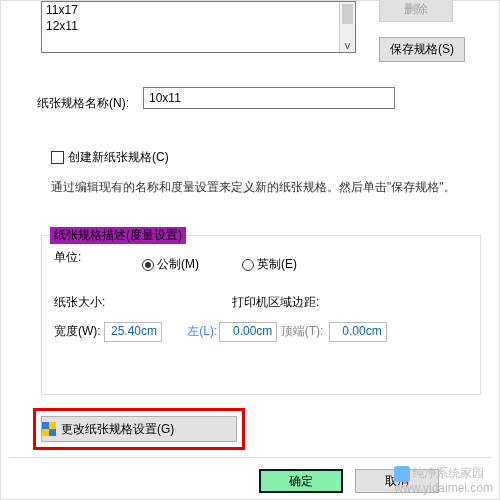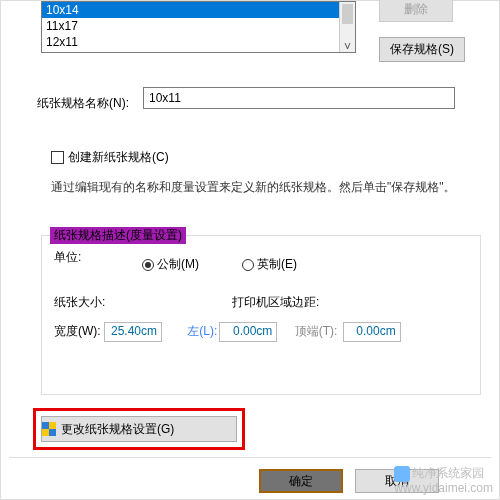--- a/index.html
+++ b/index.html
@@ -9,60 +9,59 @@
 .listbox .opt{padding:0 4px;line-height:16px;font-size:12px}
 .listbox .sel{background:#0078d7;color:#fff}
 .sbar{position:absolute;right:0;top:0;width:16px;height:52px;background:#f0f0f0;border-left:1px solid #ccc}
 .sbar .thumb{position:absolute;left:2px;right:2px;top:2px;height:20px;background:#cdcdcd}
 .sbar .arrd{position:absolute;left:0;right:0;bottom:0;height:14px;text-align:center;line-height:14px;color:#555}
 .btn{display:inline-block;background:#e1e1e1;border:1px solid #adadad;padding:3px 10px;text-align:center;min-width:74px}
 .btn.dis{color:#a0a0a0;border-color:#ccc}
 .delbtn{position:absolute;left:378px;top:-4px}
 .savebtn{position:absolute;left:378px;top:36px}
 .namelabel{position:absolute;left:36px;top:94px}
-.nameinput{position:absolute;left:142px;top:86px;width:312px;height:22px;border:1px solid #7a7a7a;padding:2px 5px;background:#fff}
+.nameinput{position:absolute;left:142px;top:86px;width:252px;height:22px;border:1px solid #7a7a7a;padding:2px 5px;background:#fff}
 .cbrow{position:absolute;left:50px;top:148px}
 .cbrow .cb{display:inline-block;width:13px;height:13px;border:1px solid #333;vertical-align:middle;margin-right:4px;background:#fff}
 .desc{position:absolute;left:50px;top:176px;right:30px;line-height:20px;color:#333}
 .group{position:absolute;left:40px;top:234px;right:18px;height:160px;border:1px solid #ddd}
 .group .legend{position:absolute;left:8px;top:-9px;background:#a21caf;padding:0 4px}
 .unitlabel{position:absolute;left:12px;top:13px}
 .radio{display:inline-block;width:12px;height:12px;border:1px solid #333;border-radius:50%;vertical-align:middle;margin-right:3px;position:relative;background:#fff}
 .radio.on::after{content:"";position:absolute;left:2px;top:2px;width:6px;height:6px;background:#333;border-radius:50%}
 .r1{position:absolute;left:100px;top:20px}
 .r2{position:absolute;left:200px;top:20px}
 .sizelabel{position:absolute;left:12px;top:58px}
 .marginlabel{position:absolute;left:190px;top:58px}
 .dimrow1{position:absolute;left:12px;top:86px;width:100%}
 .dimrow2{position:absolute;left:12px;top:120px;width:100%}
 .dl{display:inline-block}
 .nin{display:inline-block;width:58px;height:20px;border:1px solid #bbb;background:#fff;padding:1px 4px;text-align:right;color:#0369a1;margin-left:2px}
 .wl{width:48px;display:inline-block}
 .ll{width:30px;display:inline-block;margin-left:22px;color:#3b82f6}
-.tl{width:46px;display:inline-block;margin-left:14px;color:#888}
+.tl{width:46px;display:inline-block;color:#888}
 .chgbtn{position:absolute;left:40px;top:415px;width:196px;height:26px;background:#e1e1e1;border:1px solid #adadad;display:flex;align-items:center;}
 .redbox{position:absolute;left:32px;top:407px;width:212px;height:42px;border:3px solid #e60000}
 .shield{display:inline-block;width:14px;height:14px;margin-right:5px;position:relative}
 .shield::before{content:"";position:absolute;left:0;top:0;width:7px;height:7px;background:#2e7cd6}
 .shield::after{content:"";position:absolute;right:0;bottom:0;width:7px;height:7px;background:#2e7cd6}
 .shield .y1{position:absolute;right:0;top:0;width:7px;height:7px;background:#f9c80e}
 .shield .y2{position:absolute;left:0;bottom:0;width:7px;height:7px;background:#f9c80e}
 .sep{position:absolute;left:8px;right:8px;top:456px;height:1px;background:#ddd}
-.okbtn{position:absolute;left:258px;top:468px;width:84px;height:24px;background:#737373;border:2px solid #a16207;display:flex;align-items:center;justify-content:center}
+.okbtn{position:absolute;left:258px;top:468px;width:84px;height:24px;background:#86efac;border:2px solid #0f172a;display:flex;align-items:center;justify-content:center}
 .cancelbtn{position:absolute;left:354px;top:468px;width:84px;height:24px;background:#e1e1e1;border:1px solid #adadad;display:flex;align-items:center;justify-content:center}
 .wm{position:absolute;right:6px;bottom:4px;text-align:left;font-size:11px;color:#bdbdbd;line-height:13px}
 .wm .ic{display:inline-block;width:16px;height:16px;background:#6fb8ff;border-radius:3px;vertical-align:middle;margin-right:2px}
 </style>
 </head>
 <body>
 
 <div class="panel">
 
   <div class="listbox">
-    <div class="opt sel">10x14</div>
     <div class="opt">11x17</div>
     <div class="opt">12x11</div>
     <div class="sbar">
       <div class="thumb"></div>
       <div class="arrd">˅</div>
     </div>
   </div>
 
   <div class="btn dis delbtn">删除</div>
   <div class="btn savebtn">保存规格(S)</div>

